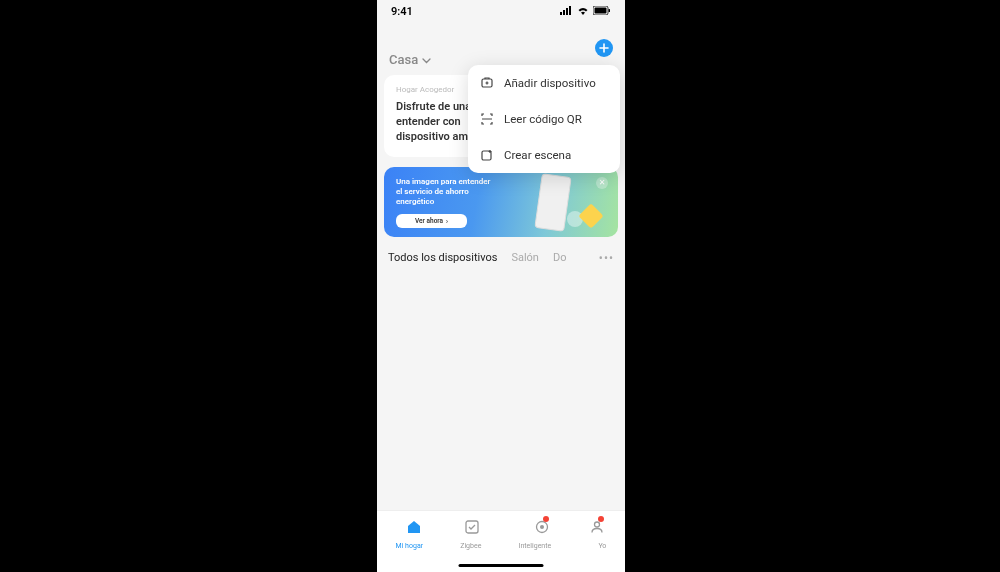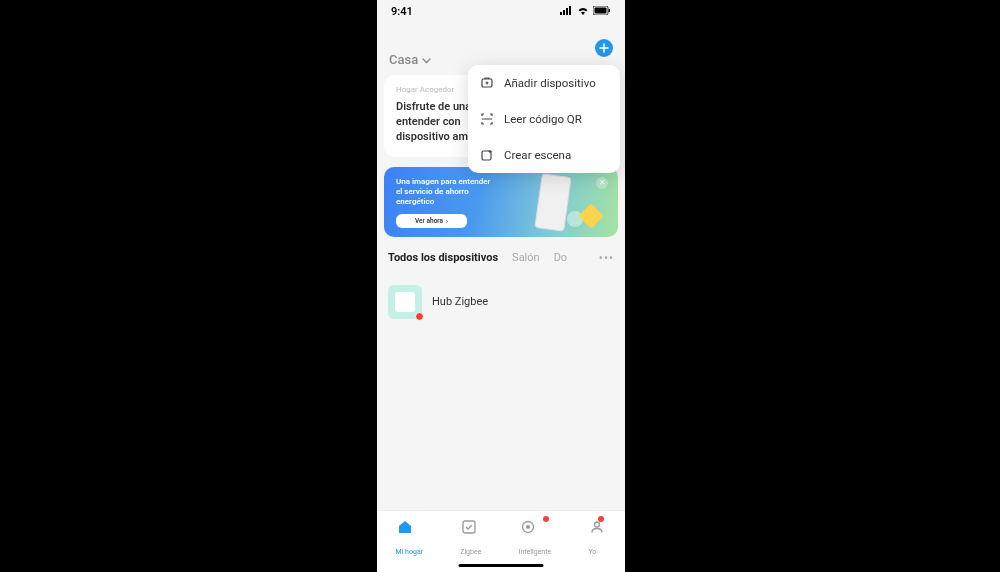--- a/index.html
+++ b/index.html
@@ -186,21 +186,21 @@
     .tabs {
       display: flex;
       align-items: center;
       gap: 14px;
       padding: 0 4px;
       margin-bottom: 12px;
       font-size: 11px;
     }
     .tab-active {
       color: #222;
-      font-weight: 700;
+      font-weight: 400;
     }
     .tab-inactive {
       color: #aaa;
       text-align: right;
     }
     .tab-more {
       margin-left: auto;
       color: #aaa;
       font-size: 12px;
       letter-spacing: 1px;
@@ -247,22 +247,22 @@
       border-top: 1px solid #eee;
       display: flex;
       justify-content: space-around;
       align-items: flex-start;
       padding-top: 7px;
       position: relative;
     }
     .nav-item {
       display: flex;
       flex-direction: column;
-      align-items: flex-start;
-      gap: 12px;
+      align-items: flex-end;
+      gap: 6px;
       position: relative;
     }
     .nav-icon {
       width: 18px;
       height: 18px;
       display: flex;
       align-items: center;
       justify-content: center;
     }
     .nav-label {
@@ -366,27 +366,20 @@
       <div class="banner-deco2"></div>
     </div>
 
     <div class="tabs">
       <span class="tab-active">Todos los dispositivos</span>
       <span class="tab-inactive">Salón</span>
       <span class="tab-inactive">Do</span>
       <span class="tab-more">•••</span>
     </div>
 
-    <div class="device-row">
-      <div class="device-icon">
-        <div class="device-icon-inner"></div>
-        <div class="device-badge"></div>
-      </div>
-      <span class="device-name">Hub Zigbee</span>
-    </div>
   </div>
 
   <div class="dropdown">
     <div class="dropdown-item">
       <span class="dropdown-icon">
         <svg width="14" height="14" viewBox="0 0 14 14">
             <rect x="2" y="3" width="10" height="8" rx="1.5" fill="none" stroke="#444" stroke-width="1.2"></rect>
             <path d="M5 3 L5 2 L9 2 L9 3" stroke="#444" stroke-width="1.2" fill="none"></path>
             <path d="M7 5.5 L7 8.5 M5.5 7 L8.5 7" stroke="#444" stroke-width="1.2"></path>
           </svg>

